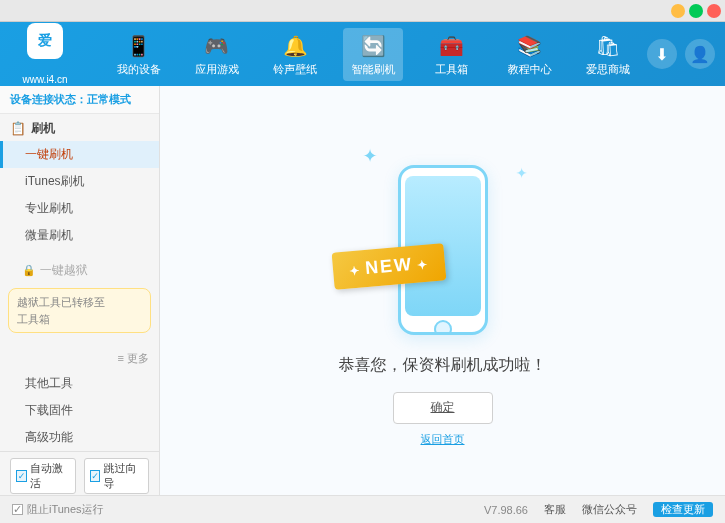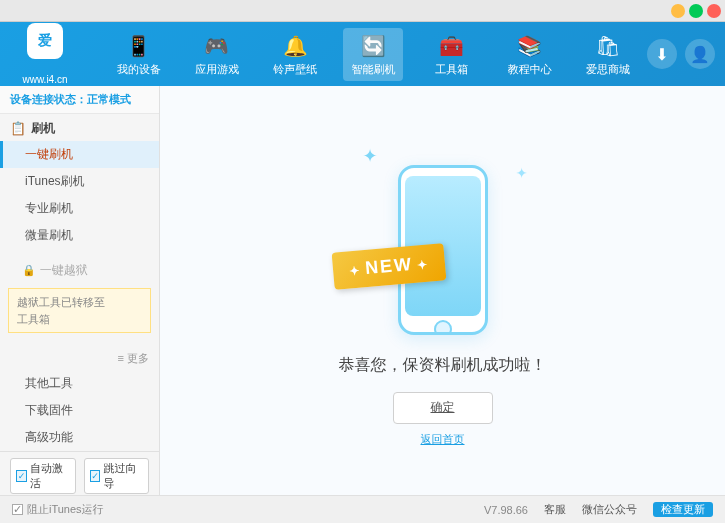--- a/index.html
+++ b/index.html
@@ -154,21 +154,21 @@
       color: #aaa;
       cursor: default;
       display: flex;
       align-items: center;
     }
     .sidebar-item-disabled .lock-icon { margin-right: 4px; font-size: 11px; }
     .sidebar-warning-box {
       margin: 4px 8px;
       background: #fff8e1;
       border: 1px solid #ffe082;
-      border-radius: 0;
+      border-radius: 8px;
       padding: 5px 8px;
       font-size: 11px;
       color: #888;
       line-height: 1.5;
     }
     .sidebar-more-section {
       padding: 6px 10px 4px;
       font-size: 11px;
       color: #999;
       text-align: right;

